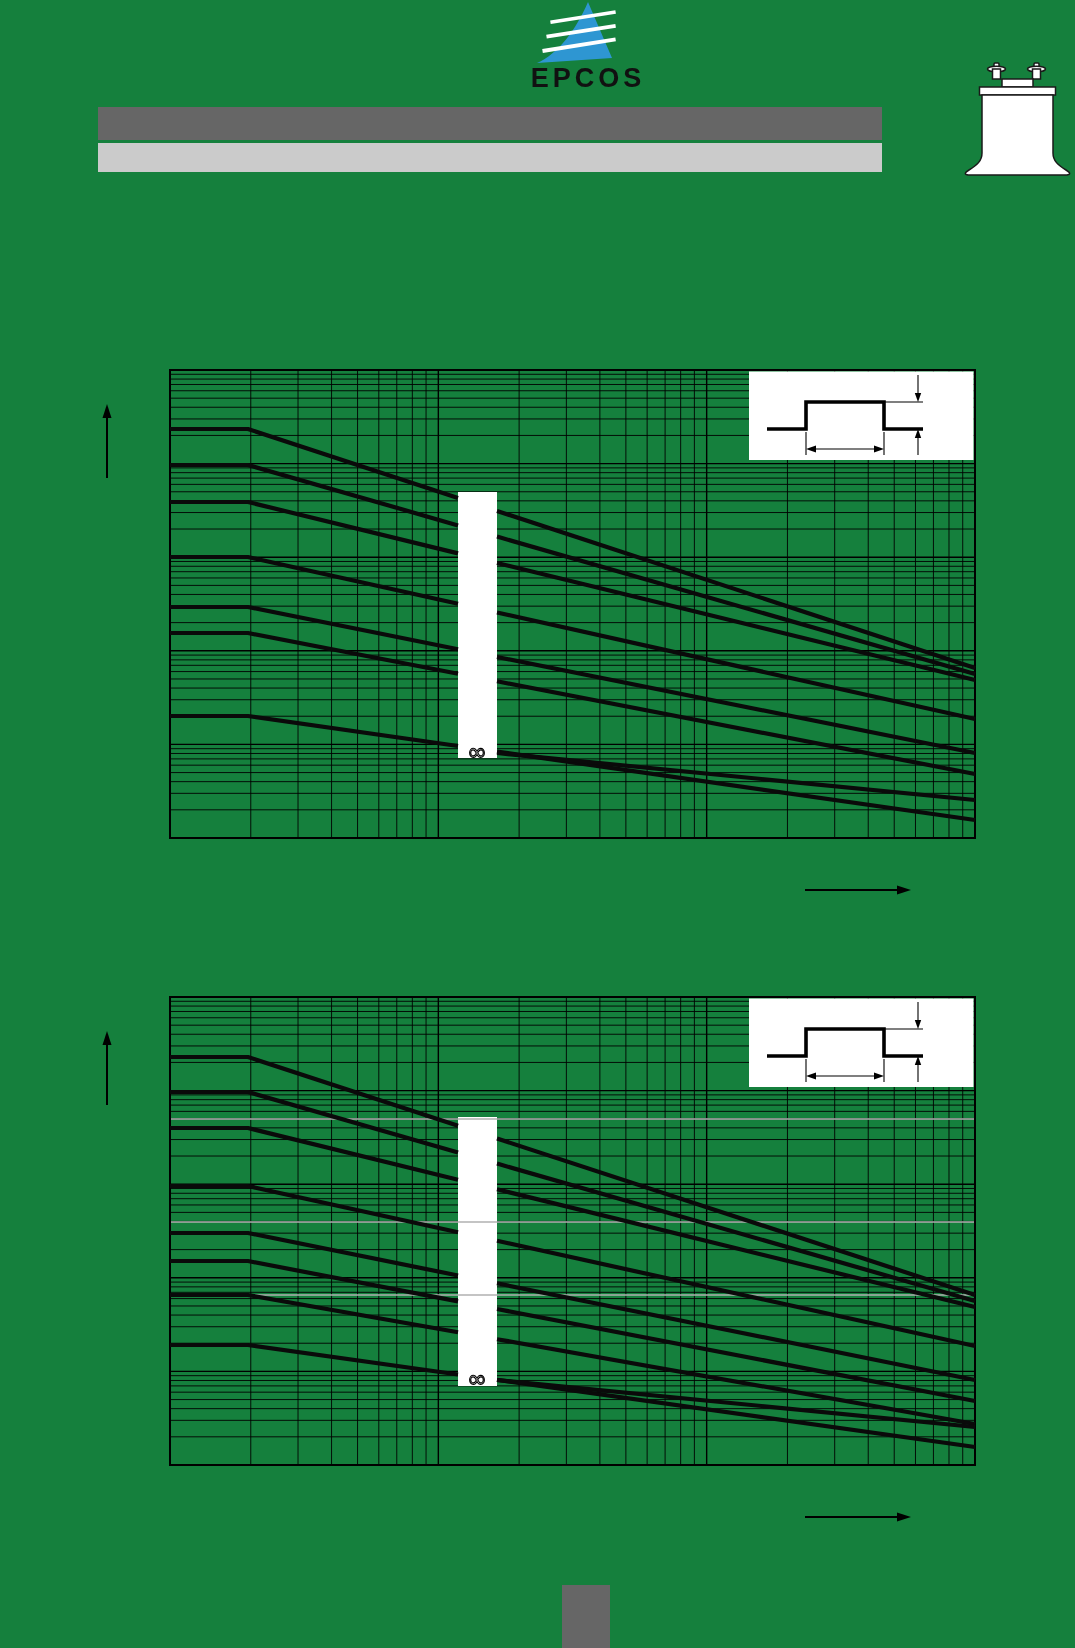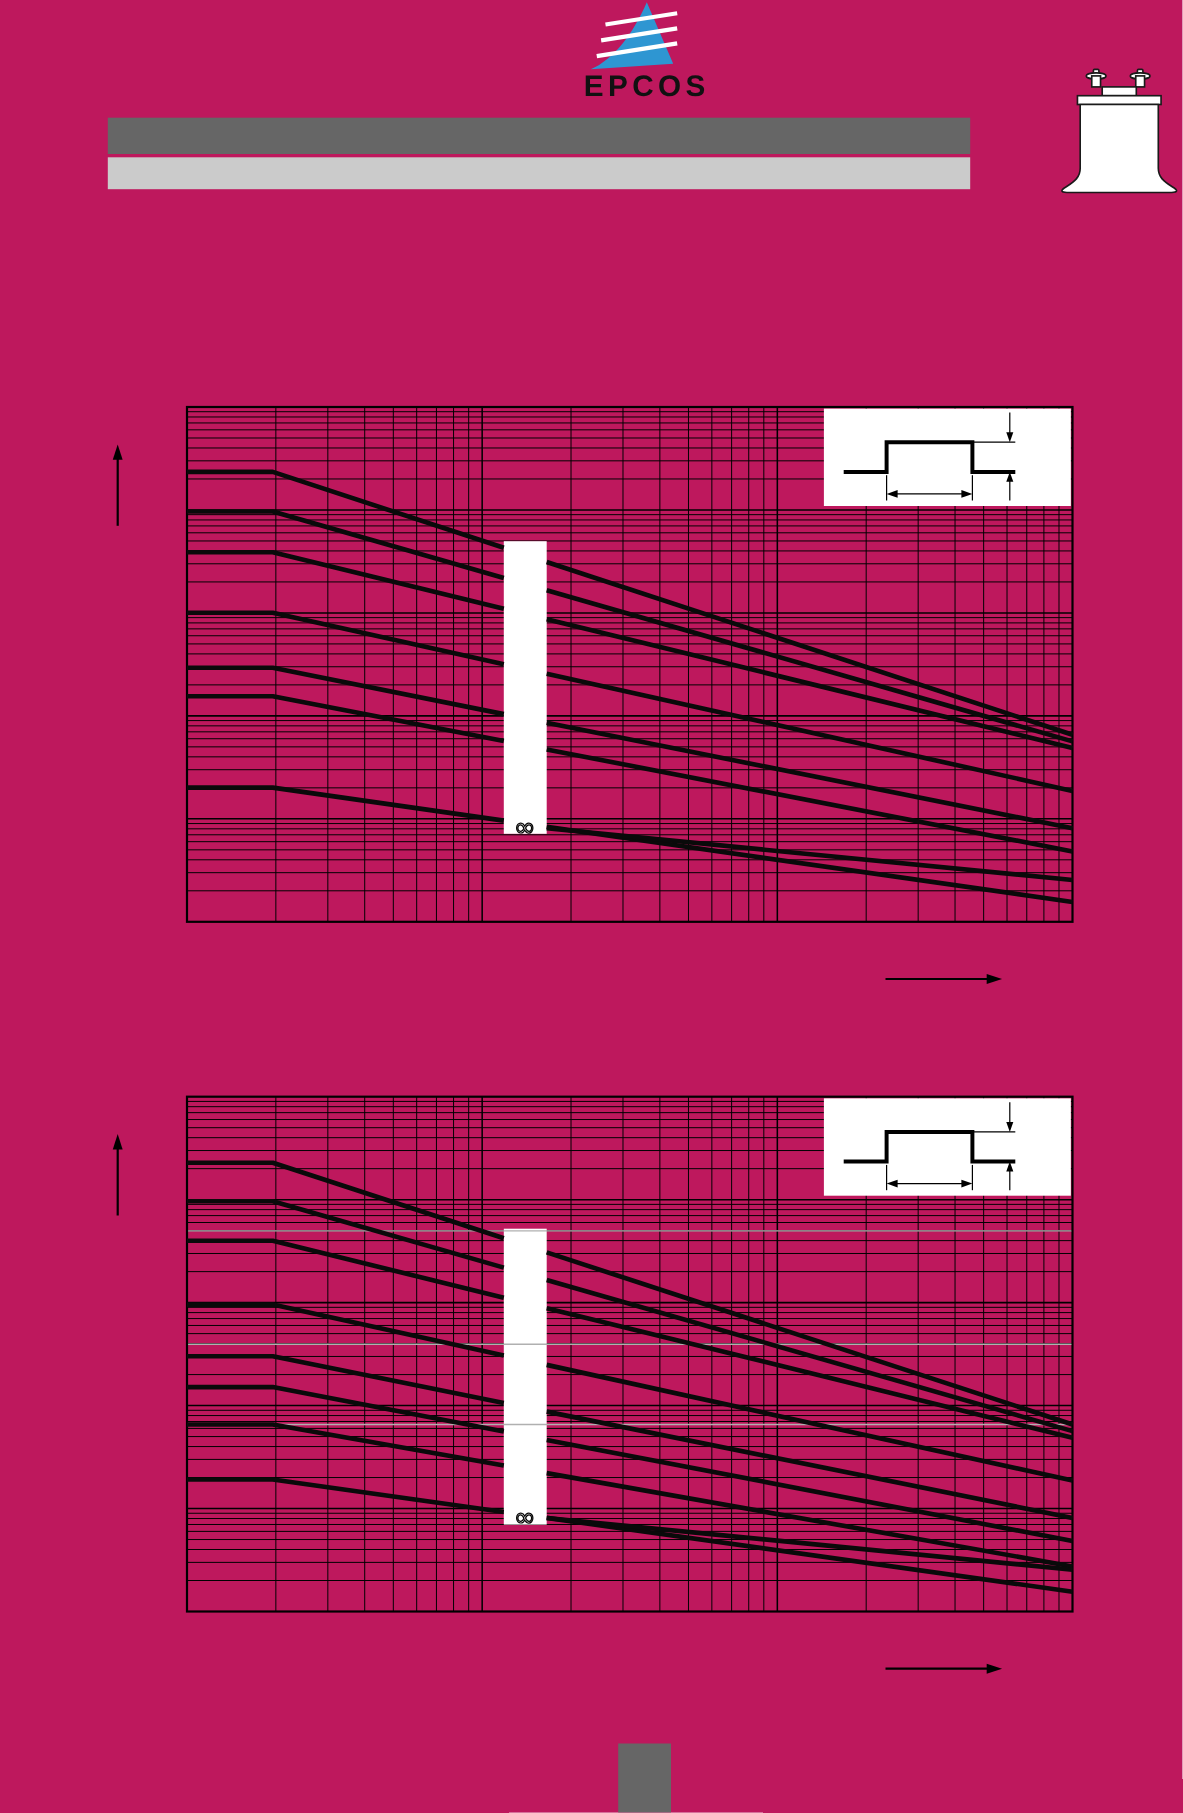--- a/index.html
+++ b/index.html
@@ -1,16 +1,16 @@
 <!DOCTYPE html>
 <html><head>
 <meta charset="utf-8">
 <style>
   html,body{margin:0;padding:0;background:#ffffff;}
-  .page{position:relative;width:1075px;height:1648px;background:#be185d;overflow:hidden;
+  .page{position:relative;width:1075px;height:1648px;background:#15803d;overflow:hidden;
         font-family:"Liberation Sans",sans-serif;}
   .abs{position:absolute;}
   .title-bar{left:98px;top:107px;width:784px;height:33px;background:#666666;}
   .subtitle-bar{left:98px;top:143px;width:784px;height:29px;background:#cbcbcb;}
   .page-block{left:562px;top:1585px;width:48px;height:63px;background:#666666;}
   svg{display:block;}
 </style>
 </head>
 <body>
 

